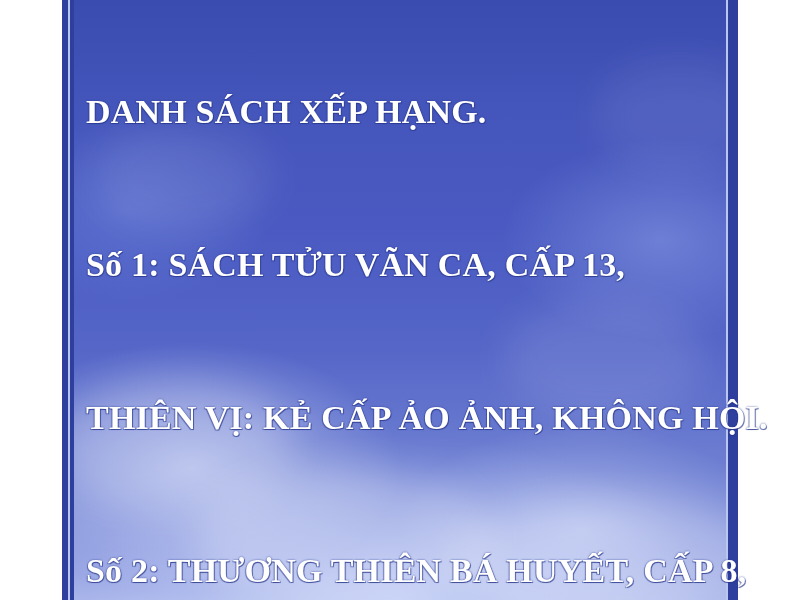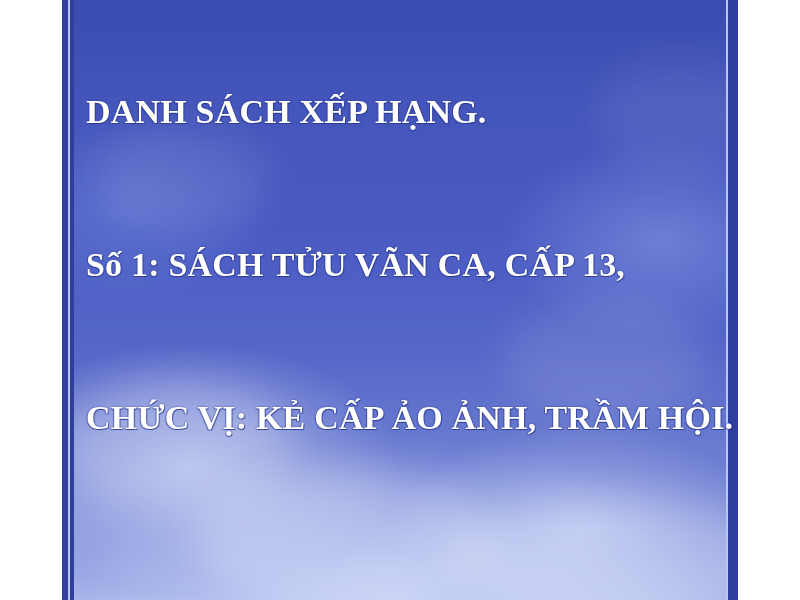--- a/index.html
+++ b/index.html
@@ -113,21 +113,22 @@
     <div class="cloud c3"></div>
     <div class="cloud c4"></div>
     <div class="cloud c5"></div>
     <div class="cloud c6"></div>
   </div>
   <div class="panel-frame"></div>
 
   <div class="text-block">
     <span class="line first">DANH SÁCH XẾP HẠNG.</span>
     <span class="line">Số 1: SÁCH TỬU VÃN CA, CẤP 13,</span>
-    <span class="line">CHỨC VỊ: KẺ CẤP ẢO ẢNH, TRẦM HỘI.</span>
+    <span class="line">THIÊN VỊ: KẺ CẤP ẢO ẢNH, KHÔNG HỘI.</span>
+    <span class="line">Số 2: THƯƠNG THIÊN BÁ HUYẾT, CẤP 8,</span>
     
     
     
     
     
     
     
   </div>
 
 </div>

